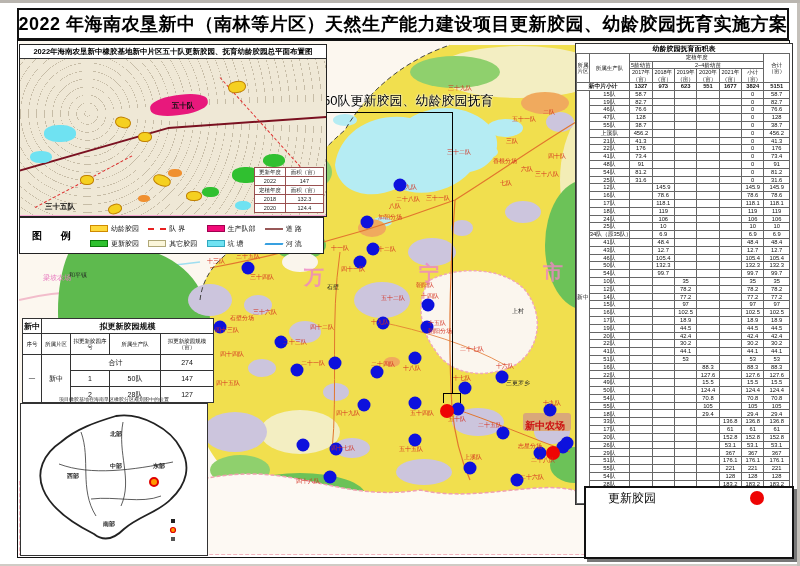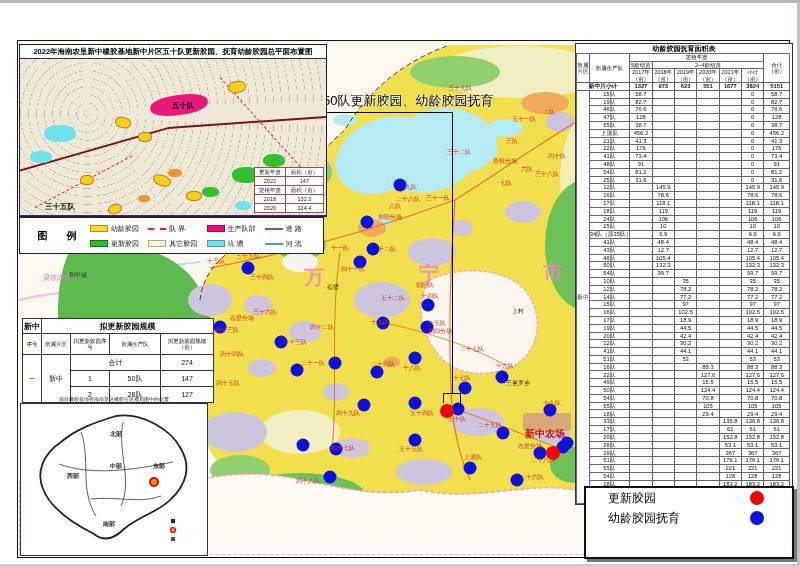--- a/index.html
+++ b/index.html
@@ -14,41 +14,41 @@
   #map-frame{position:absolute;left:17px;top:40px;width:771px;height:516px;border:1.5px solid #111;}
   #map-bg{position:absolute;left:0;top:0;}
   
   .dot{position:absolute;width:13px;height:13px;border-radius:50%;transform:translate(-50%,-50%);}
   .dot.blue{background:#0d11dd;}
   .dot.red{background:#ee0404;width:14px;height:14px;}
   .mlabel{position:absolute;font-size:6px;color:#d43020;white-space:nowrap;transform:translate(-50%,-50%);line-height:1;}
   .mlabel.black{color:#222;}
   .mlabel.pink{color:#e87cc0;font-size:7px;}
   .mlabel.city{color:#ee85c5;font-size:20px;font-weight:bold;opacity:.8;}
-  .mlabel.farm{color:#cc1010;font-size:10px;font-weight:bold;margin-top:8px;}
+  .mlabel.farm{color:#cc1010;font-size:10px;font-weight:bold;}
   
   #callout-text{position:absolute;left:323px;top:92px;font-size:13px;color:#000;white-space:nowrap;
       text-shadow:0 0 2px #fff,0 0 2px #fff;}
   .co-line{position:absolute;border:0;border-top:1.5px solid #000;}
   .co-vline{position:absolute;border:0;border-left:1.5px solid #000;}
   
-  #inset-map{position:absolute;left:19px;top:44px;width:306px;height:171px;border:1px solid #222;background:#4c1d95;}
+  #inset-map{position:absolute;left:19px;top:44px;width:306px;height:171px;border:1px solid #222;background:#f9a8d4;}
   #inset-title{height:13px;background:#fff;border-bottom:1px solid #333;font-size:7.5px;font-weight:bold;
       text-align:center;line-height:13px;white-space:nowrap;}
   #inset-body{position:relative;width:100%;height:156px;overflow:hidden;
       background-color:#efe8d6;
       background-image:repeating-radial-gradient(circle at 22% 35%, #efe8d6 0 2.5px, #c6bca6 2.5px 3px, #efe8d6 3px 8px),
                        repeating-radial-gradient(circle at 72% 65%, rgba(0,0,0,0) 0 3px, #c6bca6 3px 3.6px, rgba(0,0,0,0) 3.6px 9px);}
   .if{position:absolute;border-radius:45%;}
   .inset-label{position:absolute;font-size:7.5px;font-weight:bold;color:#111;white-space:nowrap;transform:translate(-50%,-50%);}
   #inset-table{position:absolute;right:2px;bottom:2px;width:70px;border-collapse:collapse;background:#fff;}
   #inset-table td{border:.5px solid #995050;font-size:5.5px;text-align:center;height:8px;padding:0;color:#222;}
   
   #legend-box{position:absolute;left:19px;top:217px;width:303px;height:35px;border:1.5px solid #222;background:#fff;display:flex;}
-  #legend-title{width:58px;padding-left:12px;font-size:10px;font-weight:bold;letter-spacing:8px;line-height:35px;white-space:nowrap;text-align:center;}
+  #legend-title{width:58px;padding-left:12px;font-size:10px;font-weight:bold;letter-spacing:8px;line-height:35px;white-space:nowrap;}
   #legend-items{flex:1;display:grid;grid-template-columns:repeat(4,1fr);grid-auto-rows:15px;align-items:center;padding-top:3px;}
   .lg-item{display:flex;align-items:center;font-size:7px;color:#111;}
   .sw{width:18px;height:7px;margin-right:3px;flex:none;box-sizing:border-box;}
   .box-yellow{background:#ffd83a;border:1px solid #cf8a00;}
   .box-green{background:#2ec22e;border:1px solid #0a7a0a;}
   .box-magenta{background:#f20a78;border:1px solid #a00050;}
   .box-pale{background:#fbf6da;border:1px solid #b0a878;}
   .box-cyan{background:#6fe2f2;border:1px solid #30a8c0;}
   .dash-red{height:0;border:0;border-top:2px dashed #e82020;}
   .line-brown{height:2px;border-top:1.2px solid #985858;border-bottom:1.2px solid #985858;background:#eee0e0;}
@@ -78,20 +78,21 @@
       box-shadow:3px 3px 0 #777;}
   #map-legend-title{font-size:15px;font-weight:bold;text-align:center;margin-top:2px;letter-spacing:2px;}
   .mlg-row{position:relative;height:20px;display:flex;align-items:center;padding-left:22px;font-size:12px;}
   .mlg-dot{position:absolute;right:28px;width:14px;height:14px;border-radius:50%;}
 </style>
 </head>
 <body>
 
 <div id="page">
 
+  <div id="title-box">2022 年海南农垦新中（南林等片区）天然生产能力建设项目更新胶园、幼龄胶园抚育实施方案</div>
 
   <div id="map-frame"></div>
   <svg id="map-bg" width="800" height="566" viewBox="0 0 800 566">
     <defs>
         <clipPath id="mapclip">
           <rect x="19" y="41" width="769" height="514"></rect>
         </clipPath>
       </defs>
     <g clip-path="url(#mapclip)">
       <rect x="19" y="41" width="769" height="514" fill="#fcf7ef"></rect>
@@ -988,20 +989,16 @@
         </tbody>
     </table>
   </div>
 
   <div id="map-legend">
     <div id="map-legend-items">
         <div class="mlg-row">
           <div class="mlg-label">更新胶园</div>
           <div class="mlg-dot" style="background: rgb(238, 4, 4);"></div>
         </div>
-        <div class="mlg-row">
-          <div class="mlg-label">幼龄胶园抚育</div>
-          <div class="mlg-dot" style="background: rgb(13, 17, 221);"></div>
-        </div>
       </div>
   </div>
 
 </div>
 
 </body></html>

